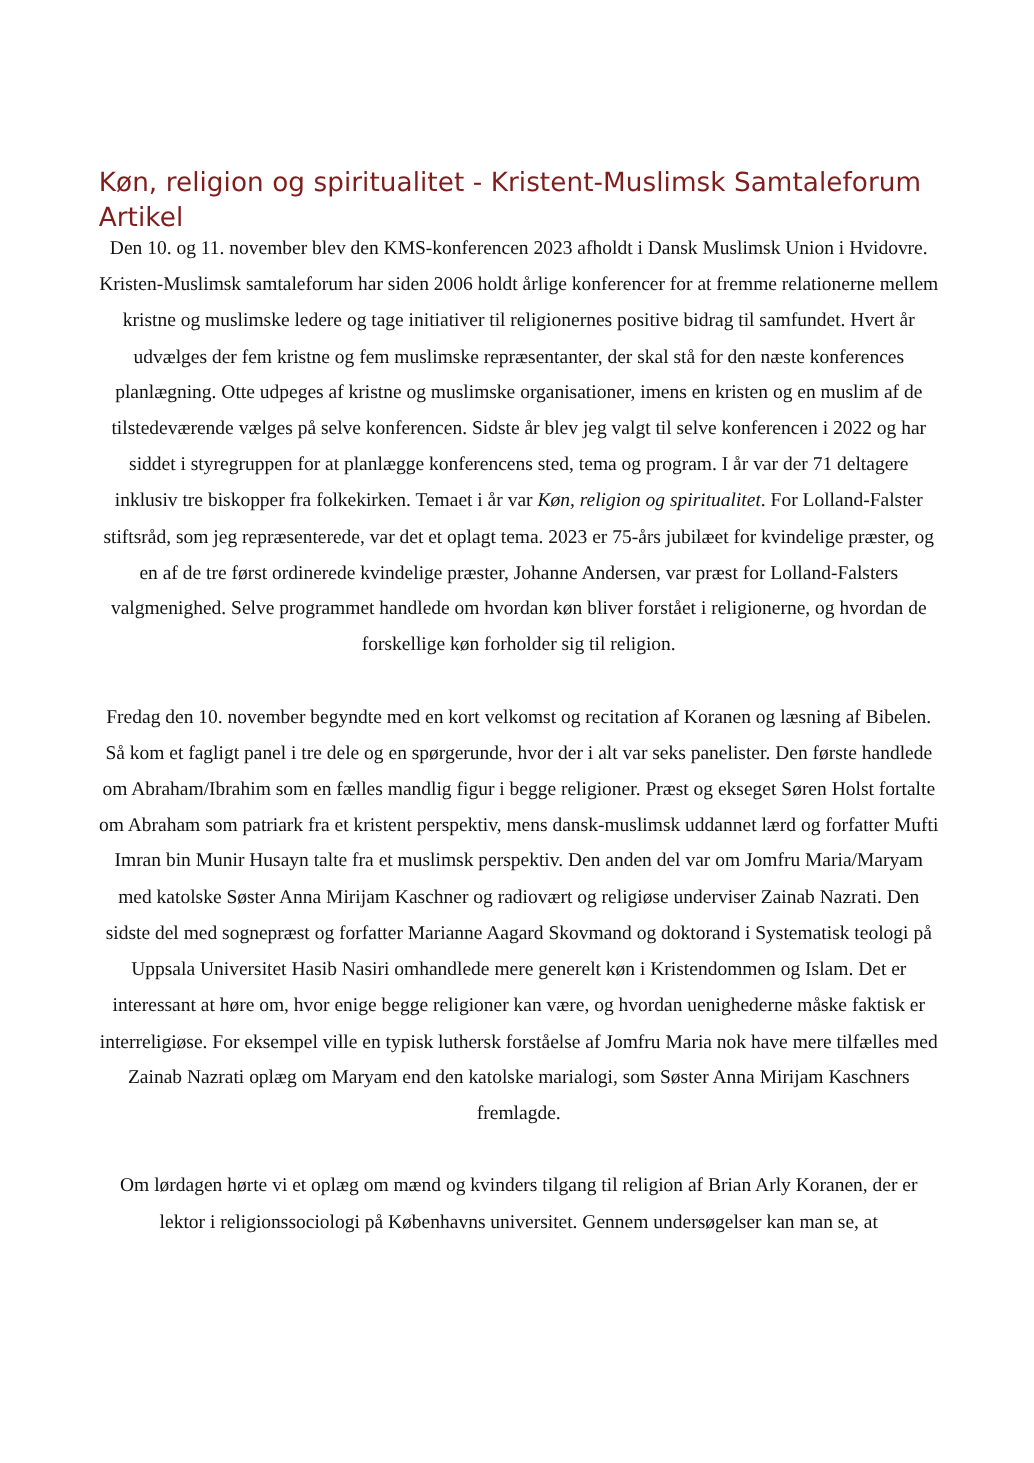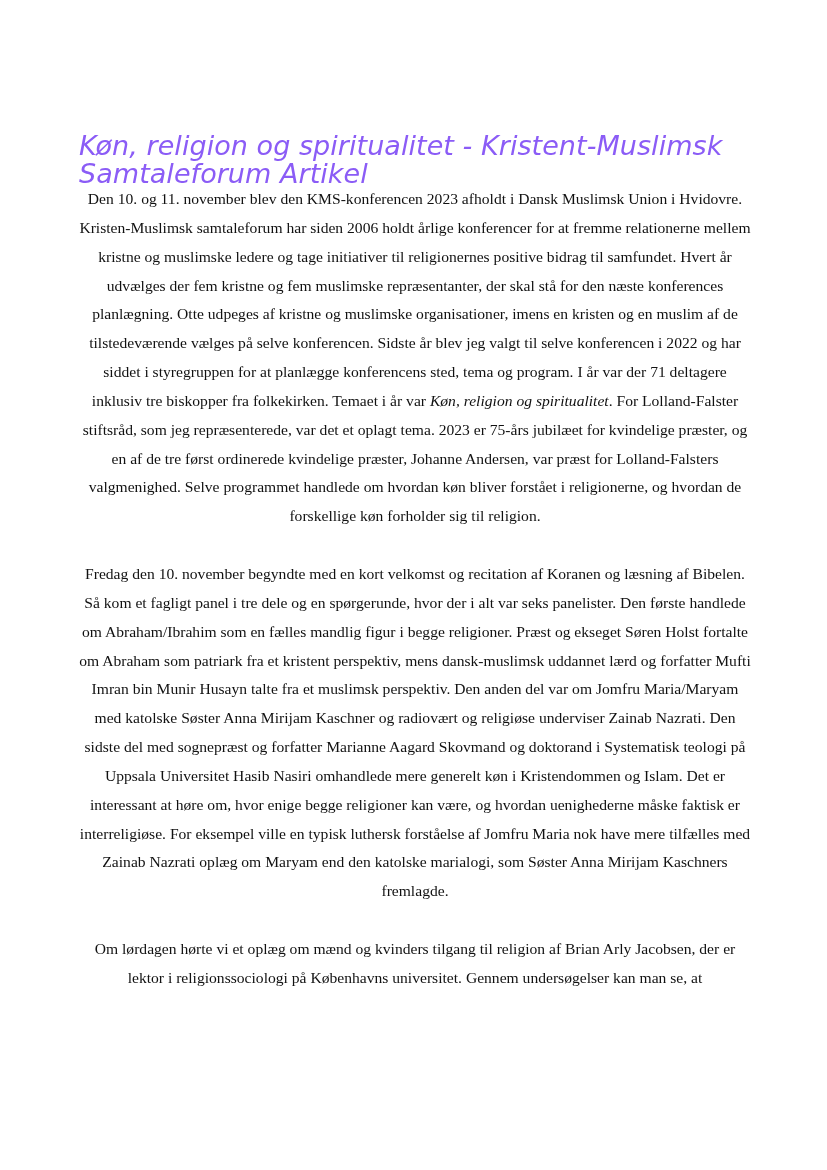--- a/index.html
+++ b/index.html
@@ -14,28 +14,27 @@
       overflow: hidden;
     }
     .page {
       position: absolute;
       left: 79px;
       top: 132px;
       width: 672px;
     }
     .title {
       font-family: "DejaVu Sans", sans-serif;
-      font-size: 27px;
+      font-size: 21px;
       line-height: 28px;
-      color: #8b5cf6;
+      color: #7f1d1d;
       font-weight: normal;
       margin: 0;
       padding: 0;
       letter-spacing: 0.05px;
-      font-style: italic;
     }
     .para {
       font-family: "Liberation Serif", serif;
       font-size: 15.6px;
       line-height: 28.85px;
       color: #111111;
       margin: 0;
       padding: 0;
       text-align: center;
     }
@@ -56,14 +55,14 @@
   <h1 class="title">Køn, religion og spiritualitet - Kristent-Muslimsk Samtaleforum Artikel</h1>
 
   <p class="para first-para"><span>Den 10. og 11. november blev den KMS-konferencen 2023 afholdt i Dansk Muslimsk Union i Hvidovre. Kristen-Muslimsk samtaleforum har siden 2006 holdt årlige konferencer for at fremme relationerne mellem kristne og muslimske ledere og tage initiativer til religionernes positive bidrag til samfundet. Hvert år udvælges der fem kristne og fem muslimske repræsentanter, der skal stå for den næste konferences planlægning. Otte udpeges af kristne og muslimske organisationer, imens en kristen og en muslim af de tilstedeværende vælges på selve konferencen. Sidste år blev jeg valgt til selve konferencen i 2022 og har siddet i styregruppen for at planlægge konferencens sted, tema og program. I år var der 71 deltagere inklusiv tre biskopper fra folkekirken. Temaet i år var </span><em>Køn, religion og spiritualitet</em><span>. For Lolland-Falster stiftsråd, som jeg repræsenterede, var det et oplagt tema. 2023 er 75-års jubilæet for kvindelige præster, og en af de tre først ordinerede kvindelige præster, Johanne Andersen, var præst for Lolland-Falsters valgmenighed. Selve programmet handlede om hvordan køn bliver forstået i religionerne, og hvordan de forskellige køn forholder sig til religion.</span></p>
 
   <div class="gap"></div>
 
   <p class="para">Fredag den 10. november begyndte med en kort velkomst og recitation af Koranen og læsning af Bibelen. Så kom et fagligt panel i tre dele og en spørgerunde, hvor der i alt var seks panelister. Den første handlede om Abraham/Ibrahim som en fælles mandlig figur i begge religioner. Præst og ekseget Søren Holst fortalte om Abraham som patriark fra et kristent perspektiv, mens dansk-muslimsk uddannet lærd og forfatter Mufti Imran bin Munir Husayn talte fra et muslimsk perspektiv. Den anden del var om Jomfru Maria/Maryam med katolske Søster Anna Mirijam Kaschner og radiovært og religiøse underviser Zainab Nazrati. Den sidste del med sognepræst og forfatter Marianne Aagard Skovmand og doktorand i Systematisk teologi på Uppsala Universitet Hasib Nasiri omhandlede mere generelt køn i Kristendommen og Islam. Det er interessant at høre om, hvor enige begge religioner kan være, og hvordan uenighederne måske faktisk er interreligiøse. For eksempel ville en typisk luthersk forståelse af Jomfru Maria nok have mere tilfælles med Zainab Nazrati oplæg om Maryam end den katolske marialogi, som Søster Anna Mirijam Kaschners fremlagde.</p>
 
   <div class="gap"></div>
 
-  <p class="para">Om lørdagen hørte vi et oplæg om mænd og kvinders tilgang til religion af Brian Arly Jacobsen, der er lektor i religionssociologi på Københavns universitet. Gennem undersøgelser kan man se, at</p>
+  <p class="para">Om lørdagen hørte vi et oplæg om mænd og kvinders tilgang til religion af Brian Arly Koranen, der er lektor i religionssociologi på Københavns universitet. Gennem undersøgelser kan man se, at</p>
 </div>
 
 </body></html>

